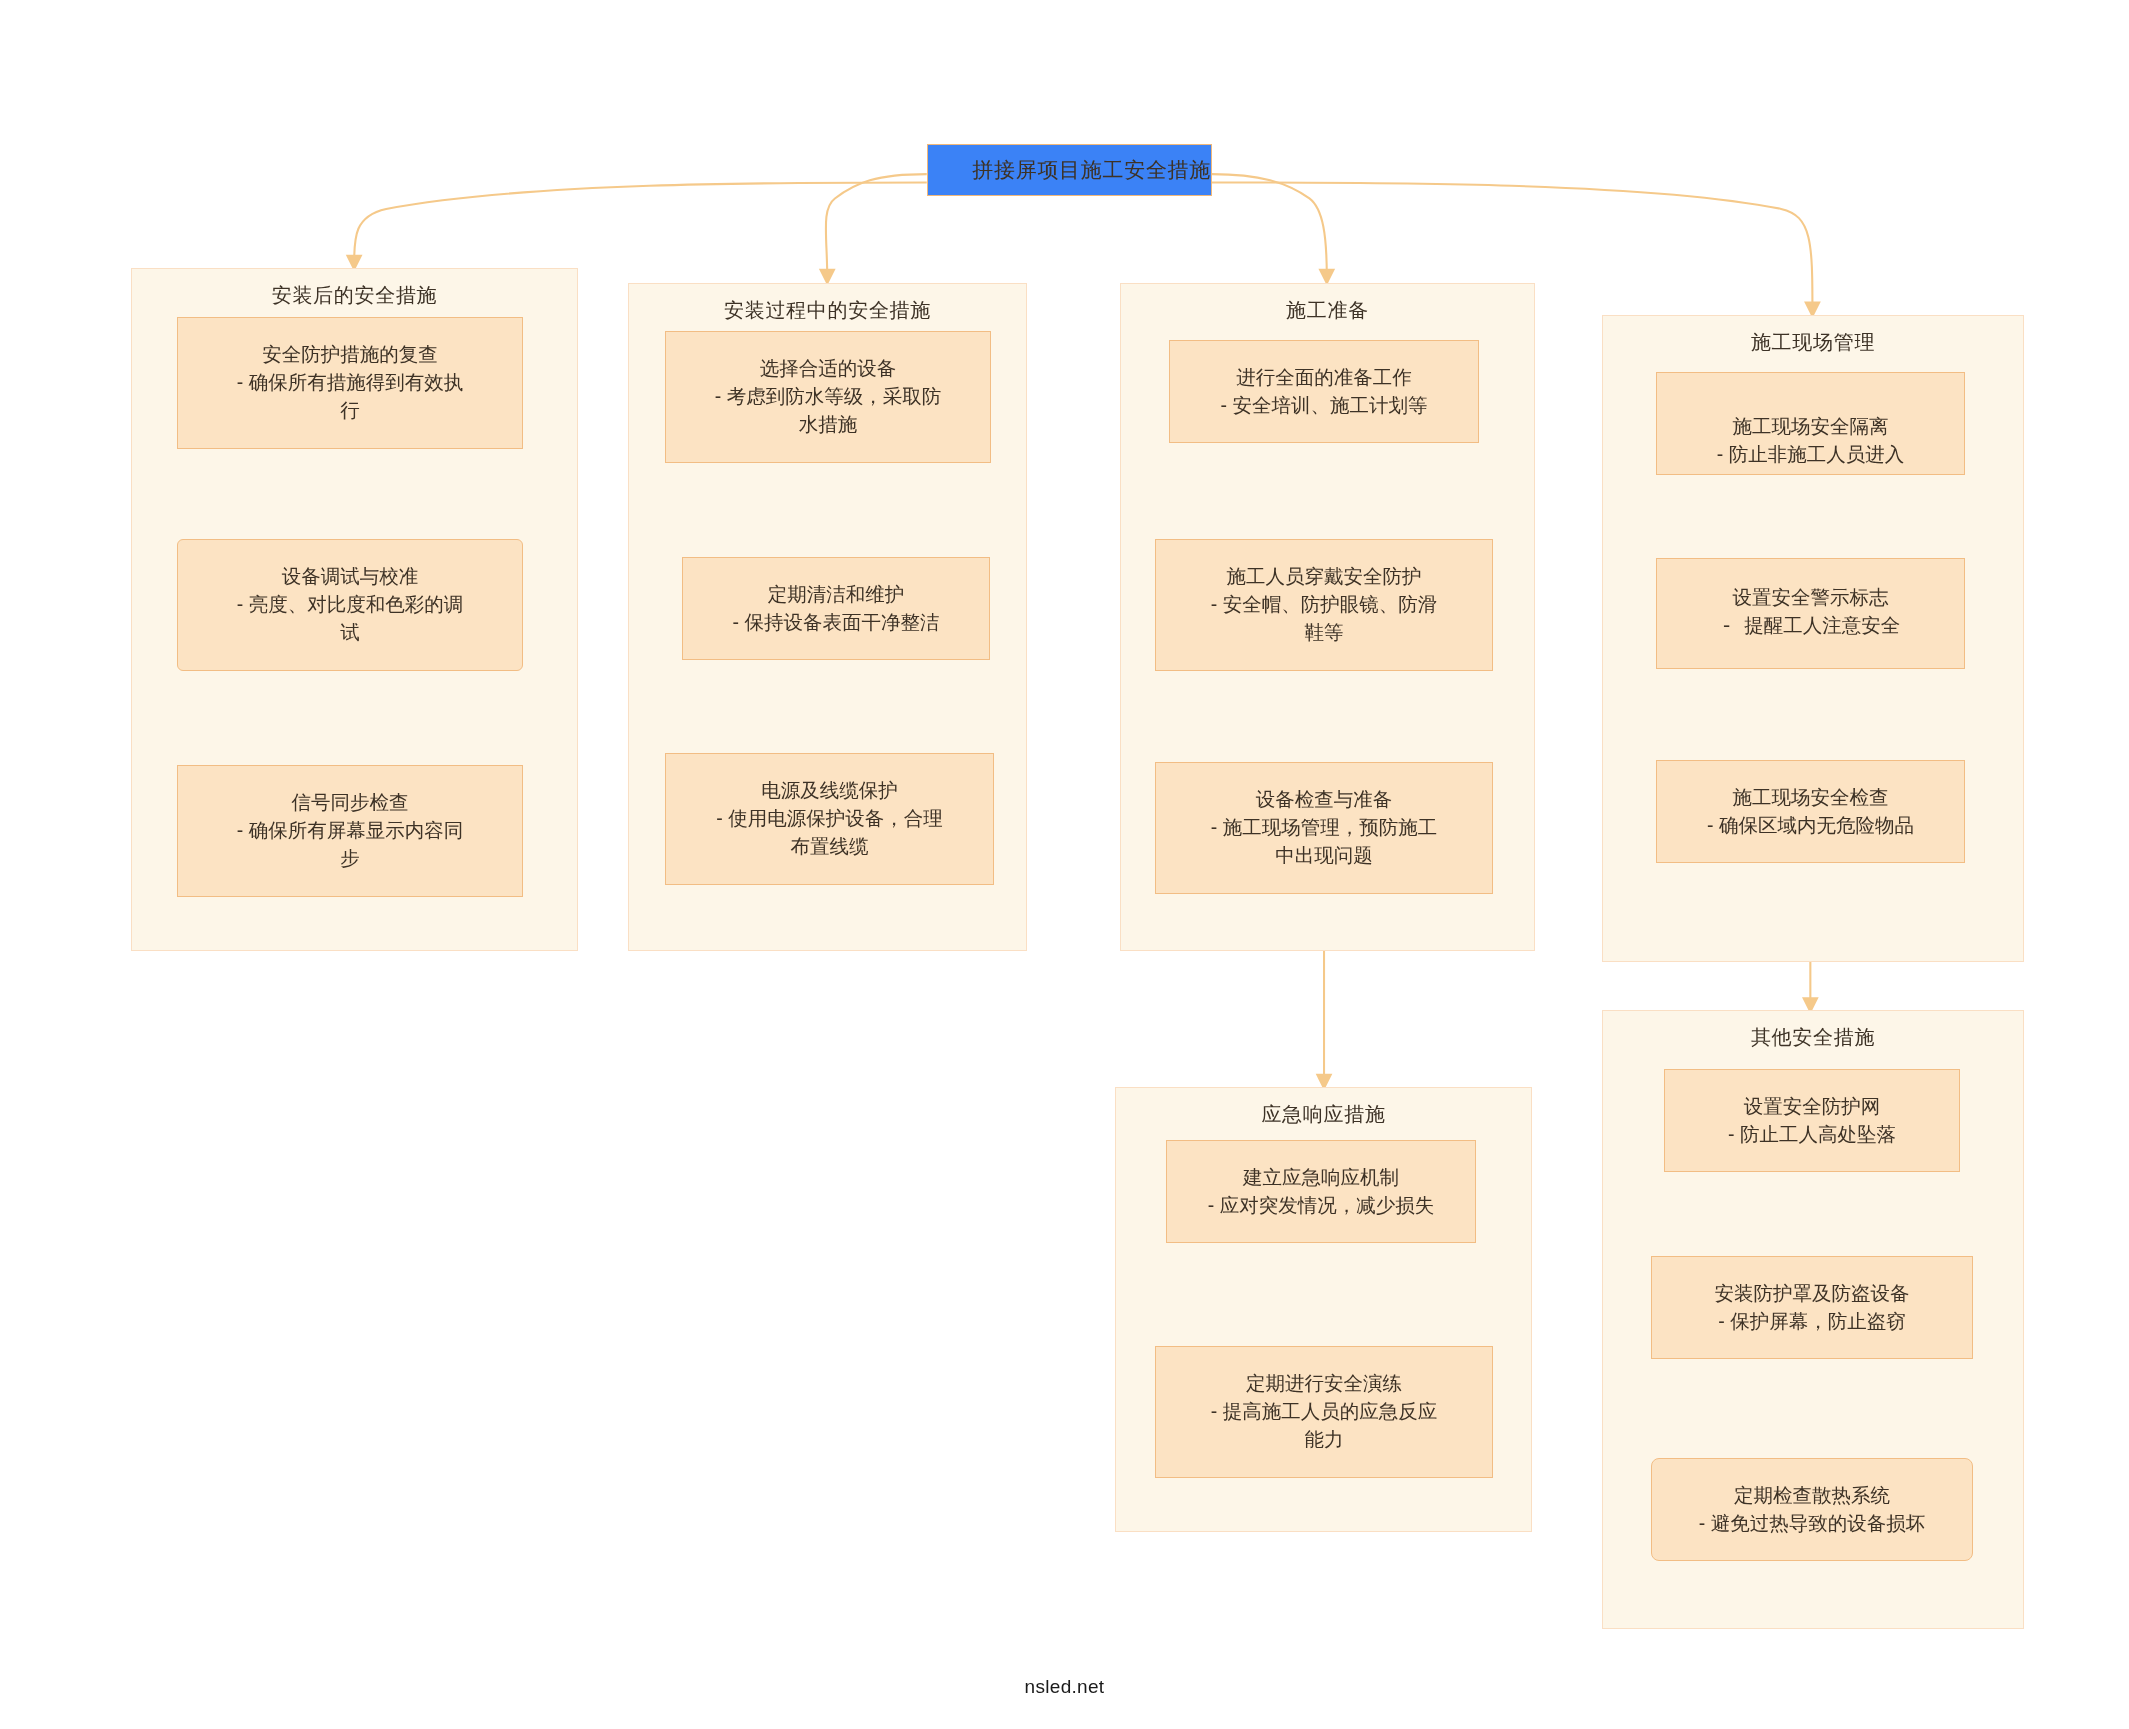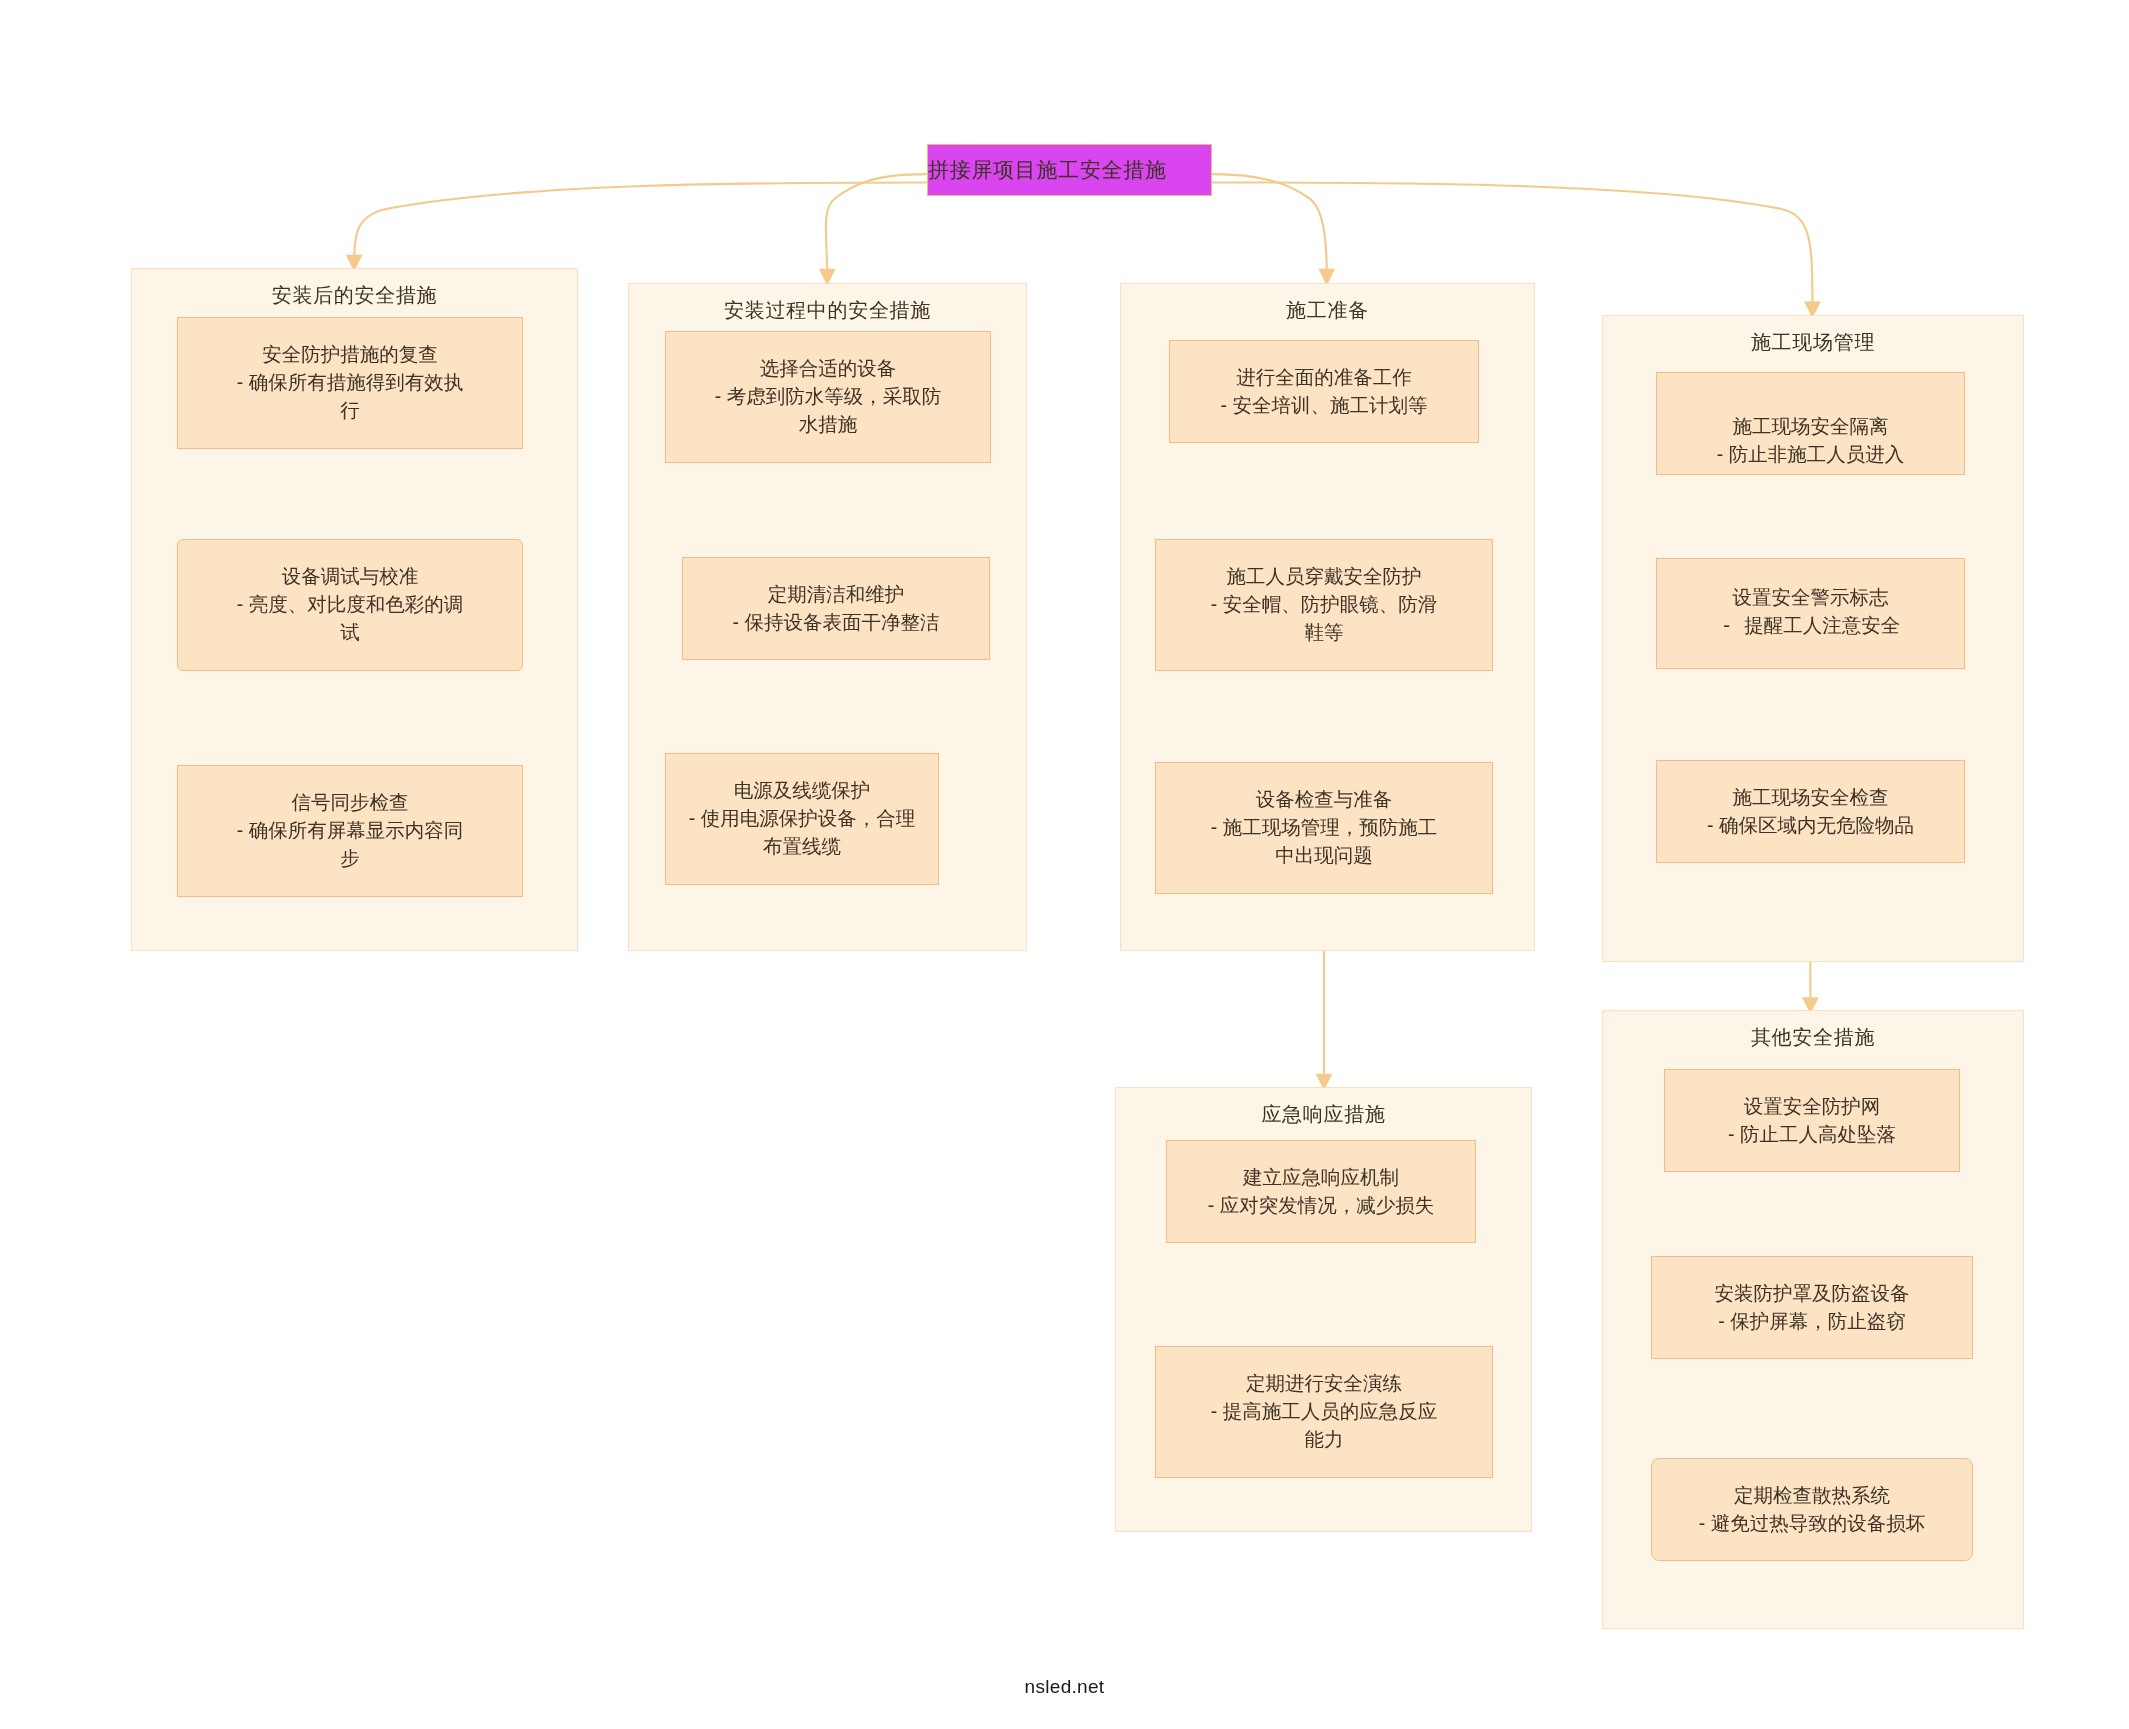--- a/index.html
+++ b/index.html
@@ -28,26 +28,26 @@
     left: 0;
     top: 0;
     width: 2129px;
     height: 1730px;
     pointer-events: none;
   }
 
   
   .root-node {
     position: absolute;
-    background: #d946ef;
+    background: #3b82f6;
     border: 1.4px solid #f0b87a;
     box-sizing: border-box;
     display: flex;
     align-items: center;
-    justify-content: flex-start;
+    justify-content: flex-end;
     color: #3d3226;
     font-size: 21px;
     letter-spacing: 0.7px;
     z-index: 5;
   }
 
   
   .cluster {
     position: absolute;
     background: #fdf6e8;
@@ -174,21 +174,21 @@
     <span class="line">选择合适的设备</span>
     <span class="line">- 考虑到防水等级，采取防</span>
     <span class="line">水措施</span>
   </div>
 
   <div class="node" style="left:682px; top:557px; width:308px; height:103px;">
     <span class="line">定期清洁和维护</span>
     <span class="line">- 保持设备表面干净整洁</span>
   </div>
 
-  <div class="node" style="left:665px; top:753px; width:274px; height:132px;">
+  <div class="node" style="left:665px; top:753px; width:329px; height:132px;">
     <span class="line">电源及线缆保护</span>
     <span class="line">- 使用电源保护设备，合理</span>
     <span class="line">布置线缆</span>
   </div>
 
   <div class="cluster" style="left:1120px; top:283px; width:415px; height:668px;">
     <div class="cluster-title">施工准备</div>
   </div>
 
   <div class="node" style="left:1169px; top:340px; width:310px; height:103px;">

